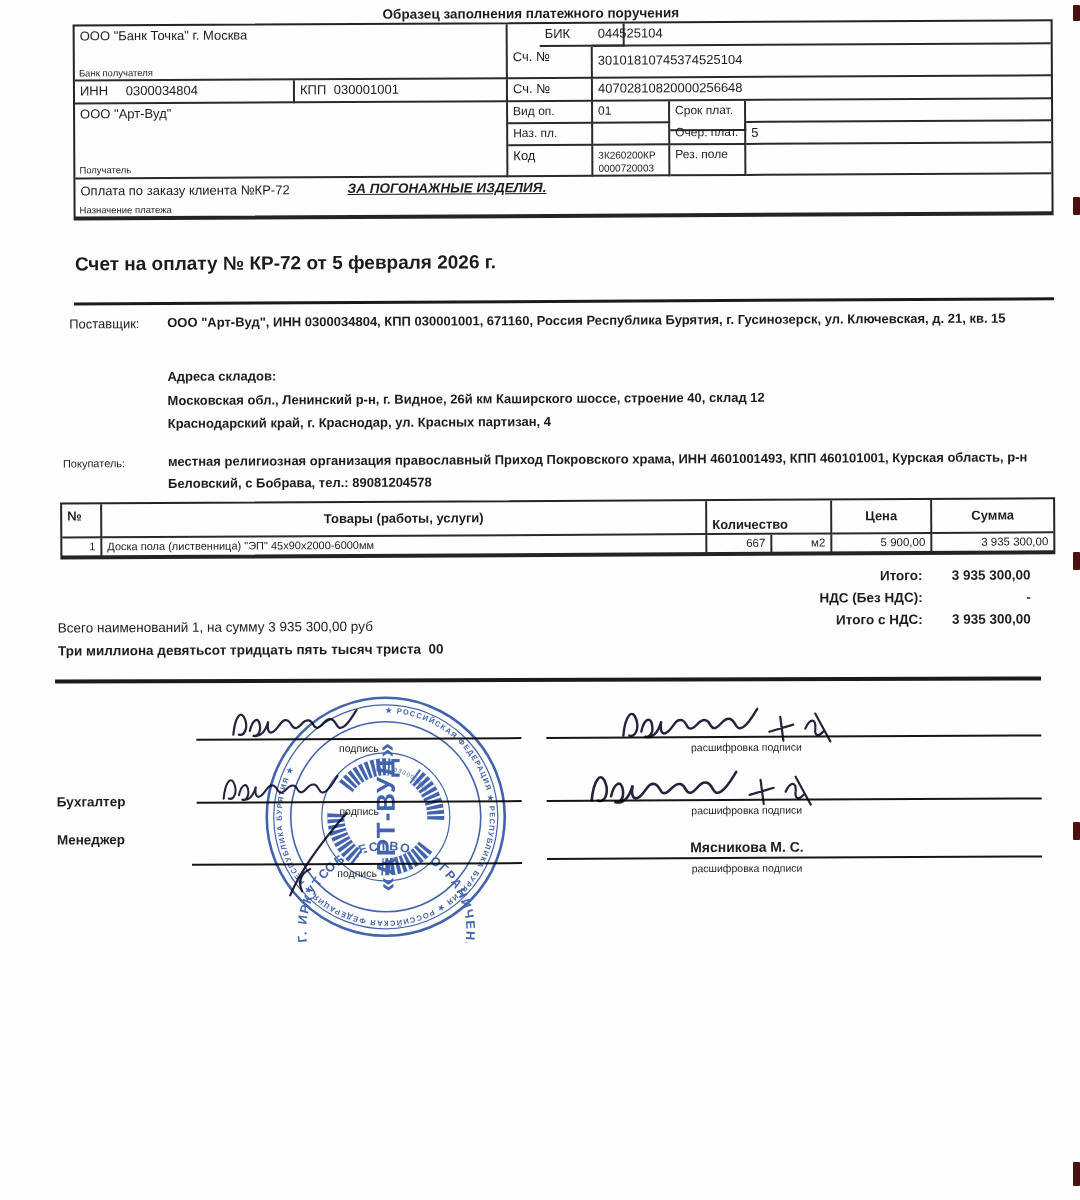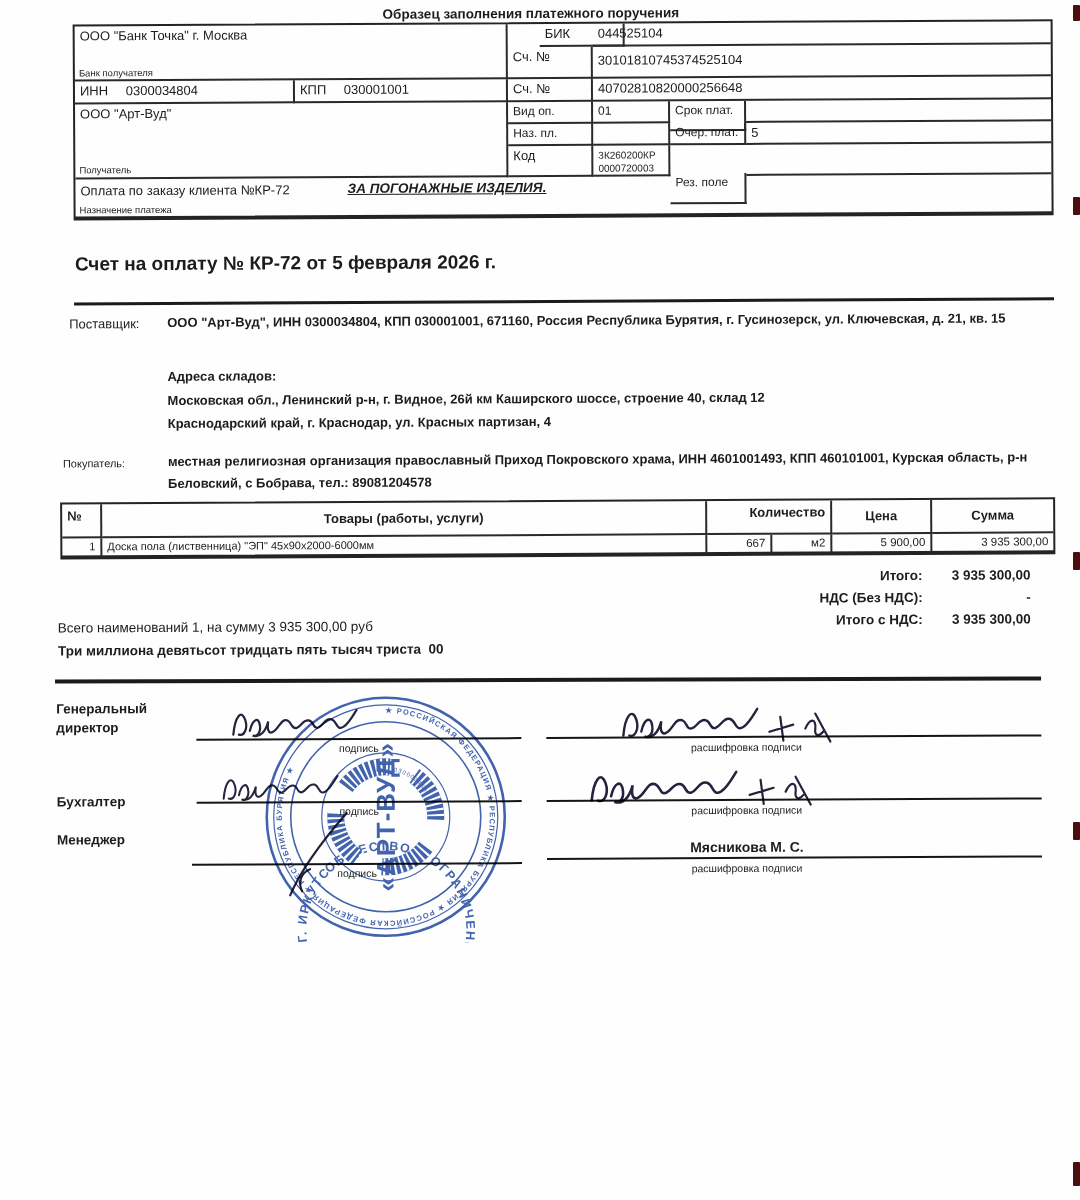--- a/index.html
+++ b/index.html
@@ -38,21 +38,21 @@
         <div>ООО "Банк Точка" г. Москва</div>
         <div class="abs small" style="left:4px;bottom:1px;">Банк получателя</div>
       </div>
 
       <div class="cell" style="left:0;top:55px;width:220px;height:23px;">
         <span>ИНН</span>
         <span style="margin-left:14px;">0300034804</span>
       </div>
       <div class="cell" style="left:220px;top:55px;width:213px;height:23px;">
         <span>КПП</span>
-        <span style="margin-left:14px;">030001001</span>
+        <span style="margin-left:4px;">030001001</span>
       </div>
 
       <div class="cell" style="left:0;top:78px;width:433px;height:75px;">
         <div>ООО "Арт-Вуд"</div>
         <div class="abs small" style="left:4px;bottom:2px;margin-top:22px;">Получатель</div>
       </div>
 
       <div class="cell" style="left:433px;top:0;width:85px;height:23px;margin-left:32px;">БИК</div>
       <div class="cell nb-r" style="left:518px;top:0;width:458px;height:23px;">044525104</div>
 
@@ -70,21 +70,21 @@
       <div class="cell" style="left:433px;top:100px;width:85px;height:22px;font-size:12px;">Наз. пл.</div>
       <div class="cell" style="left:518px;top:100px;width:77px;height:22px;"></div>
       <div class="cell" style="left:595px;top:100px;width:76px;height:22px;font-size:12px;">Очер. плат.</div>
       <div class="cell nb-r" style="left:671px;top:100px;width:305px;height:22px;font-size:13px;">5</div>
 
       <div class="cell" style="left:433px;top:122px;width:85px;height:31px;">Код</div>
       <div class="cell" style="left:518px;top:122px;width:77px;height:31px;font-size:10px;line-height:13px;padding-top:3px;">
         <div>3К260200КР</div>
         <div>0000720003</div>
       </div>
-      <div class="cell" style="left:595px;top:122px;width:76px;height:31px;font-size:12px;margin-top:28px;">Рез. поле</div>
+      <div class="cell" style="left:595px;top:122px;width:76px;height:31px;font-size:12px;">Рез. поле</div>
       <div class="cell nb-r" style="left:671px;top:122px;width:305px;height:31px;"></div>
 
       <div class="abs" style="left:0;top:153px;width:976px;height:38px;">
         <span class="abs" style="left:5px;top:4px;font-size:13px;">Оплата по заказу клиента №КР-72</span>
         <span class="abs b i u" style="left:272px;top:3px;font-size:13.5px;">ЗА ПОГОНАЖНЫЕ ИЗДЕЛИЯ.</span>
         <span class="abs small" style="left:4px;bottom:2px;">Назначение платежа</span>
       </div>
     </div>
 
     <div class="abs b" style="left:76px;top:251px;font-size:19px;">Счет на оплату № КР-72 от 5 февраля 2026 г.</div>
@@ -98,21 +98,21 @@
     <div class="abs b" style="left:168px;top:391px;width:880px;font-size:13px;">Московская обл., Ленинский р-н, г. Видное, 26й км Каширского шоссе, строение 40, склад 12</div>
     <div class="abs b" style="left:168px;top:414px;width:880px;font-size:13px;">Краснодарский край, г. Краснодар, ул. Красных партизан, 4</div>
 
     <div class="abs" style="left:63px;top:455px;font-size:11px;">Покупатель:</div>
     <div class="abs b" style="left:168px;top:449px;width:880px;font-size:13px;line-height:22px;">местная религиозная организация православный Приход Покровского храма, ИНН 4601001493, КПП 460101001, Курская область, р-н Беловский, с Бобрава, тел.: 89081204578</div>
 
     <div class="abs box" style="left:60px;top:500px;width:995px;height:57px;border-bottom-width:4px;">
 
       <div class="cell b" style="left:0;top:0;width:40px;height:34px;padding-top:4px;">№</div>
       <div class="cell b" style="left:40px;top:0;width:605px;height:34px;text-align:center;padding-top:8px;">Товары (работы, услуги)</div>
-      <div class="cell b" style="left:645px;top:0;width:125px;height:34px;text-align:right;padding-top:4px;">Количество</div>
+      <div class="cell b" style="left:645px;top:0;width:125px;height:34px;text-align:left;padding-top:16px;">Количество</div>
       <div class="cell b" style="left:770px;top:0;width:100px;height:34px;text-align:center;padding-top:8px;">Цена</div>
       <div class="cell b nb-r" style="left:870px;top:0;width:121px;height:34px;text-align:center;padding-top:8px;">Сумма</div>
 
       <div class="cell nb-b" style="left:0;top:34px;width:40px;height:18px;font-size:11px;text-align:right;">1</div>
       <div class="cell nb-b" style="left:40px;top:34px;width:605px;height:18px;font-size:11px;">Доска пола (лиственница) "ЭП" 45х90х2000-6000мм</div>
       <div class="cell nb-b" style="left:645px;top:34px;width:65px;height:18px;font-size:11.5px;text-align:right;">667</div>
       <div class="cell nb-b" style="left:710px;top:34px;width:60px;height:18px;font-size:11.5px;text-align:right;">м2</div>
       <div class="cell nb-b" style="left:770px;top:34px;width:100px;height:18px;font-size:11.5px;text-align:right;">5 900,00</div>
       <div class="cell nb-b nb-r" style="left:870px;top:34px;width:121px;height:18px;font-size:11.5px;text-align:right;">3 935 300,00</div>
     </div>
@@ -122,21 +122,20 @@
     <div class="abs totrow" style="left:600px;top:592px;width:322px;">НДС (Без НДС):</div>
     <div class="abs totrow" style="left:920px;top:592px;width:110px;">-</div>
     <div class="abs totrow" style="left:600px;top:614px;width:322px;">Итого с НДС:</div>
     <div class="abs totrow" style="left:920px;top:614px;width:110px;">3 935 300,00</div>
 
     <div class="abs" style="left:57px;top:618px;font-size:13.5px;">Всего наименований 1, на сумму 3 935 300,00 руб</div>
     <div class="abs b" style="left:57px;top:641px;font-size:13.5px;white-space:pre-wrap;">Три миллиона девятьсот тридцать пять тысяч триста  00</div>
 
     <div class="hline" style="left:54px;top:678px;width:986px;height:4px;transform:rotate(0.12deg);"></div>
 
-    <div class="abs b" style="left:55px;top:697px;width:145px;font-size:13.5px;line-height:19px;">Генеральный директор</div>
     <div class="sigline" style="left:195px;top:737px;width:325px;"></div>
     <div class="abs cap" style="left:195px;top:741px;width:325px;">подпись</div>
     <div class="sigline" style="left:545px;top:737px;width:495px;"></div>
     <div class="abs cap" style="left:545px;top:742px;width:400px;">расшифровка подписи</div>
 
     <div class="abs b" style="left:55px;top:768px;font-size:13.5px;margin-top:24px;">Бухгалтер</div>
     <div class="sigline" style="left:195px;top:800px;width:325px;"></div>
     <div class="abs cap" style="left:195px;top:804px;width:325px;">подпись</div>
     <div class="sigline" style="left:545px;top:800px;width:495px;"></div>
     <div class="abs cap" style="left:545px;top:805px;width:400px;">расшифровка подписи</div>

